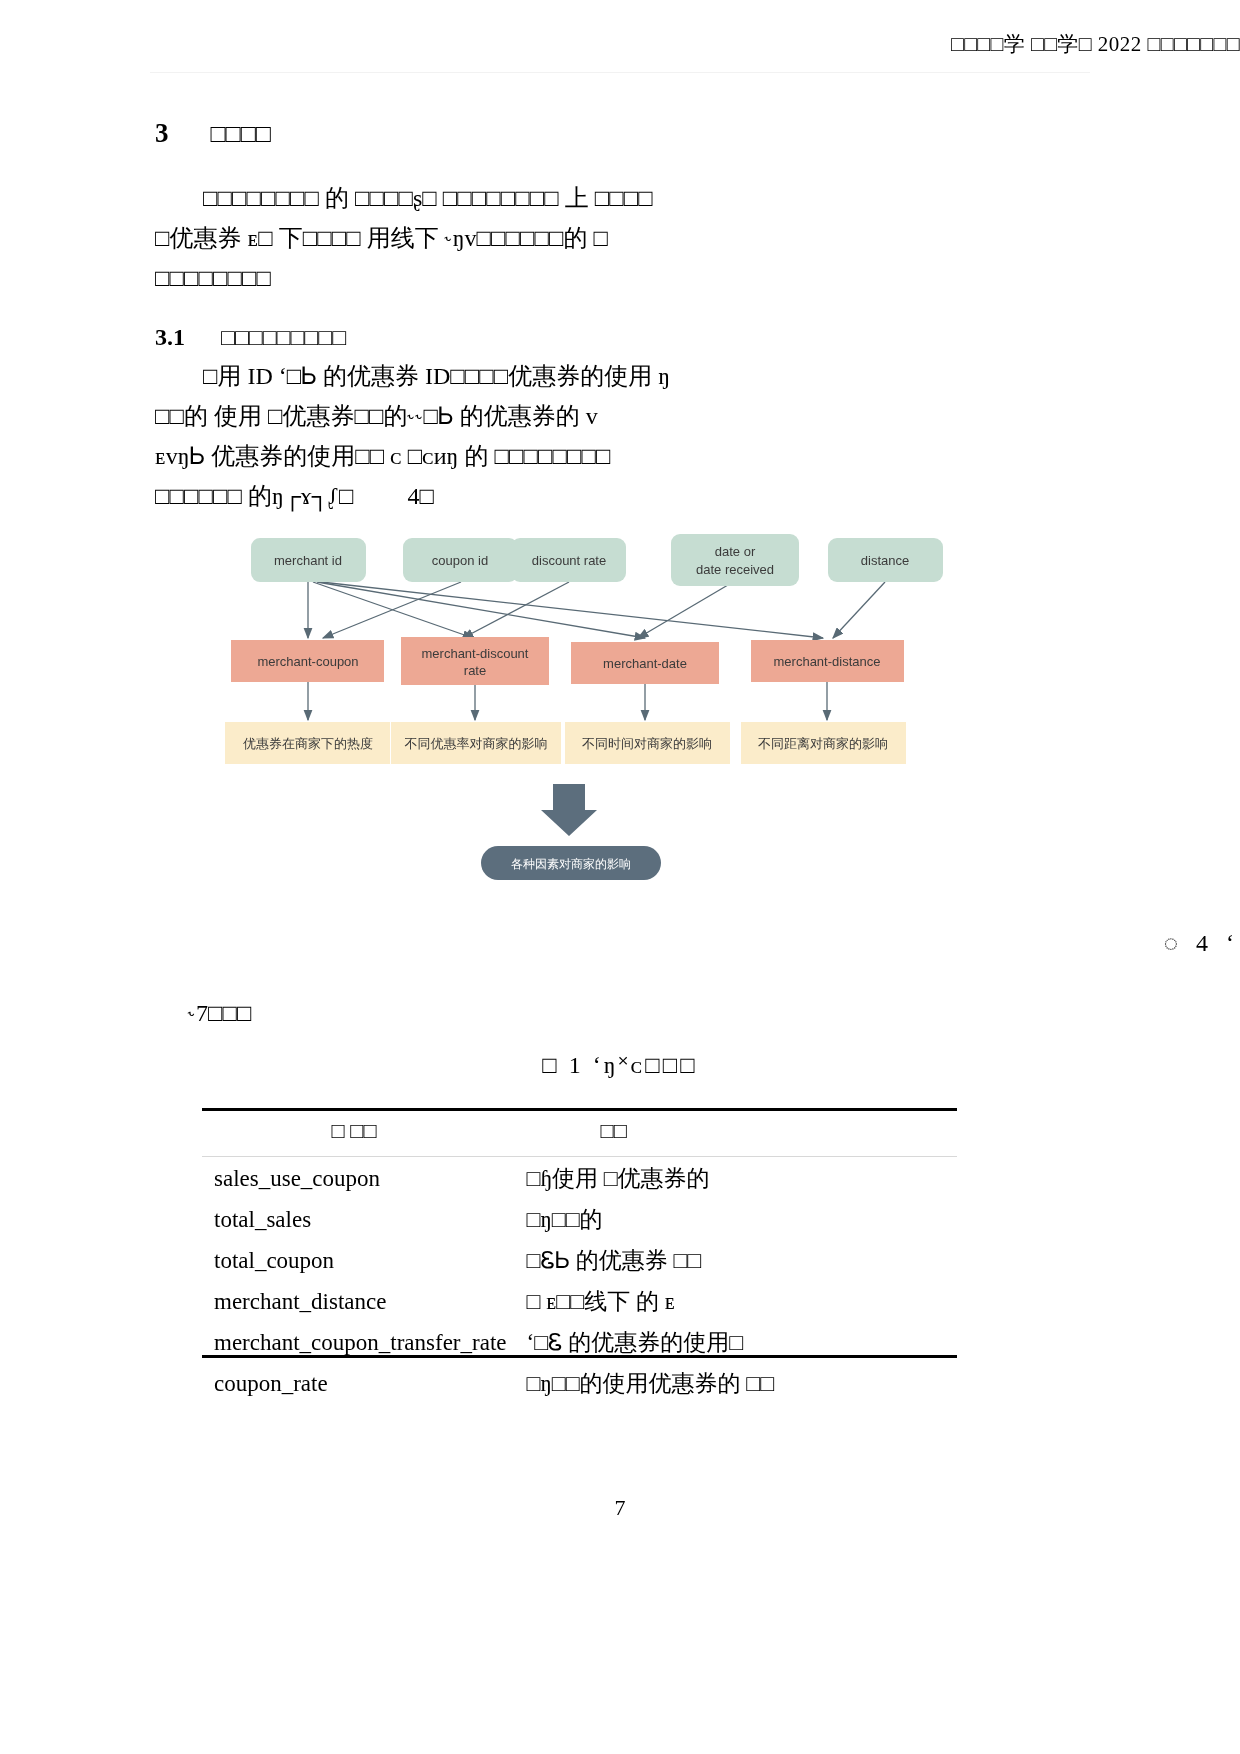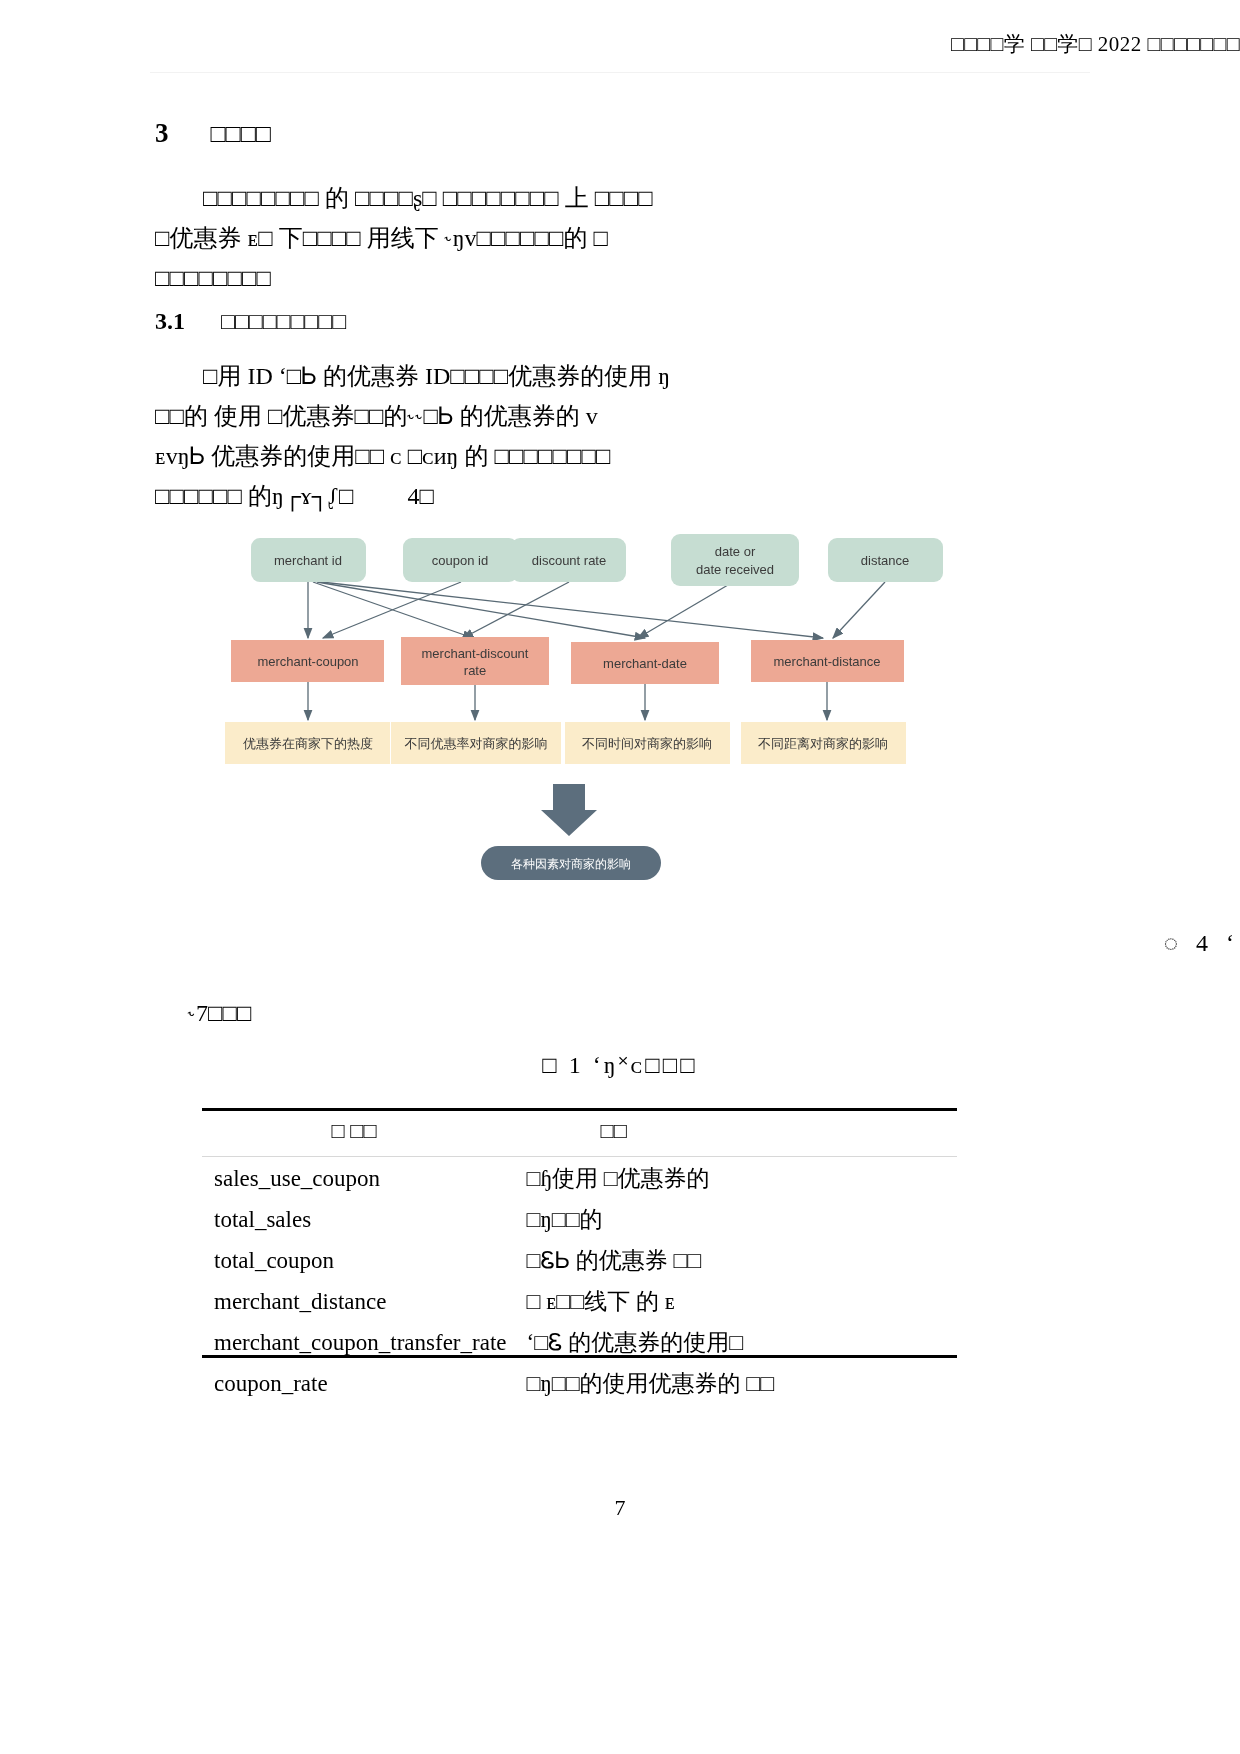--- a/index.html
+++ b/index.html
@@ -108,21 +108,21 @@
   <div class="header-rule"></div>
 
   <div class="h1" style="top:118px">
     <span class="num">3</span><span class="txt">□□□□</span>
   </div>
 
   <div class="para" style="top:178px">　　□□□□□□□□ 的 □□□□ʂ□ □□□□□□□□ 上 □□□□
 □优惠券 ᴇ□ 下□□□□ 用线下 ˞ŋv□□□□□□的 □
 □□□□□□□□</div>
 
-  <div class="h2" style="top:308px">
+  <div class="h2" style="top:324px">
     <span class="num">3.1</span><span class="txt">□□□□□□□□□</span>
   </div>
 
   <div class="para" style="top:356px">　　□用 ID ʻ□Ꮟ 的优惠券 ID□□□□优惠券的使用 ŋ
 □□的 使用 □优惠券□□的˞˞□Ꮟ 的优惠券的 v
 ᴇvŋᏏ 优惠券的使用□□ ᴄ □ᴄᴎŋ 的 □□□□□□□□
 □□□□□□ 的ŋ┌ɤ┐ᶘ□         4□</div>
 
   <div class="figure">
     <svg class="fig-svg" width="820" height="390" viewBox="0 0 820 390" xmlns="http://www.w3.org/2000/svg">

